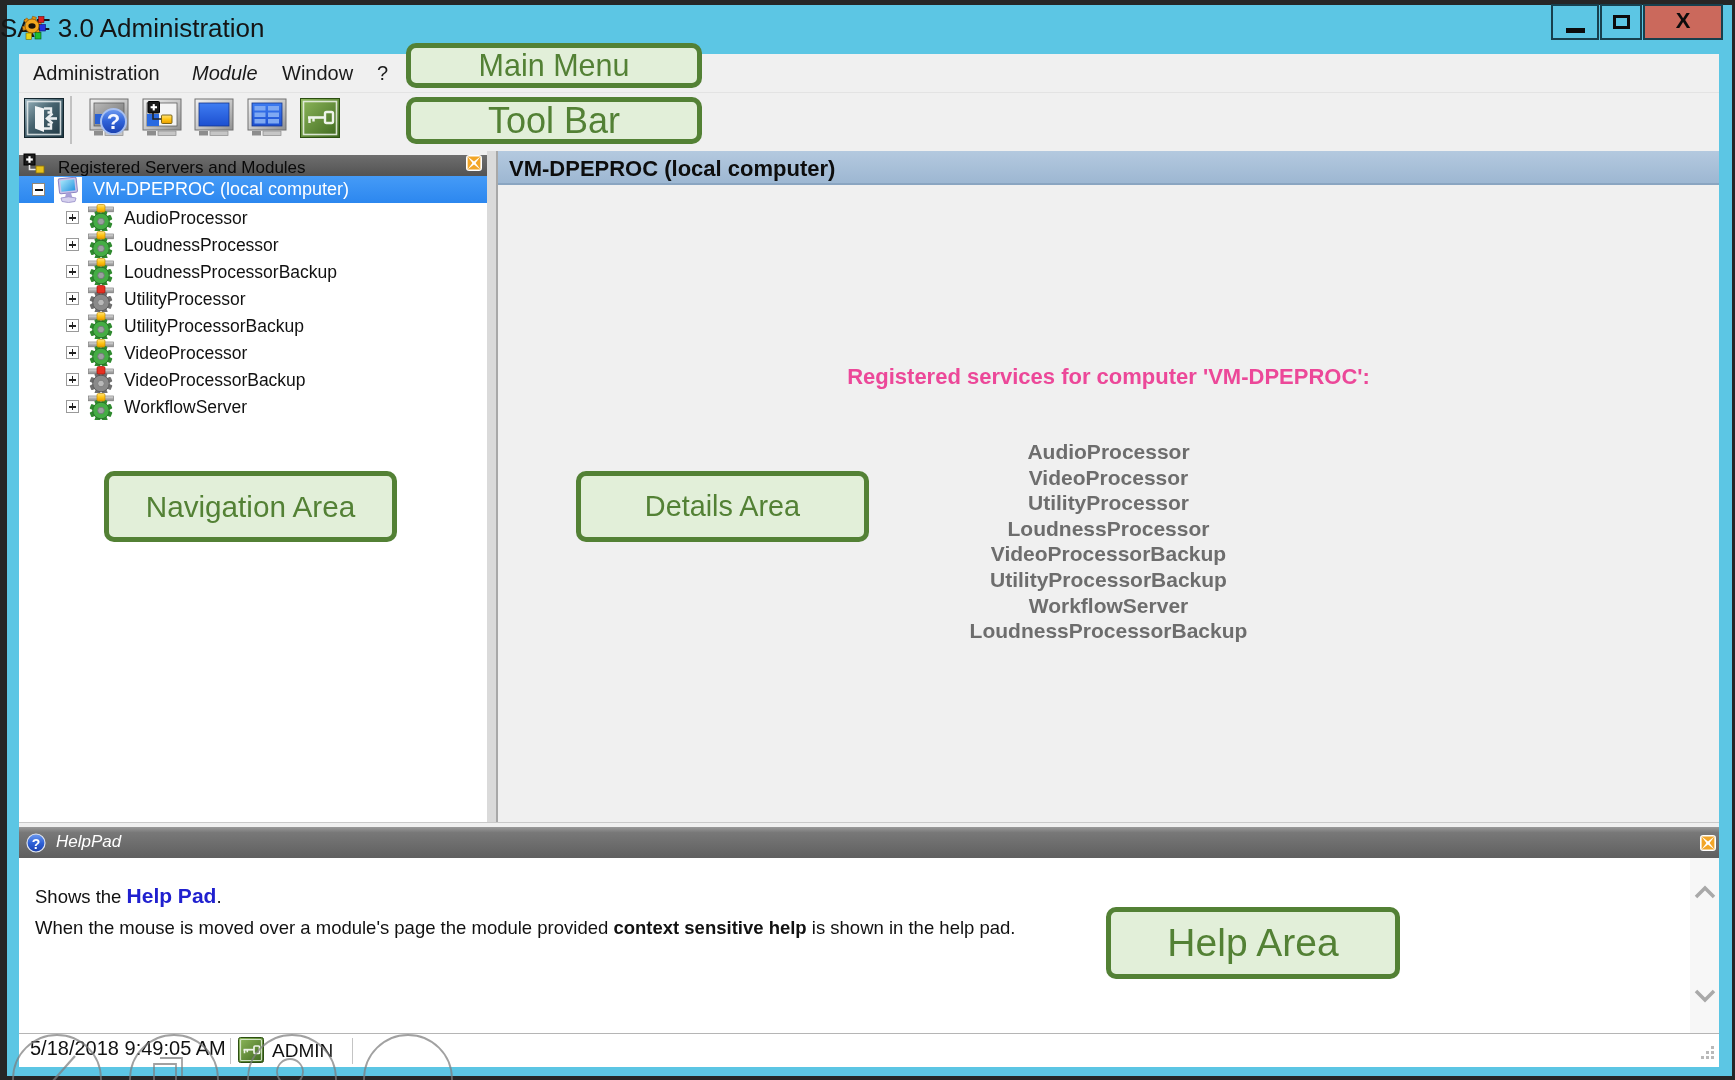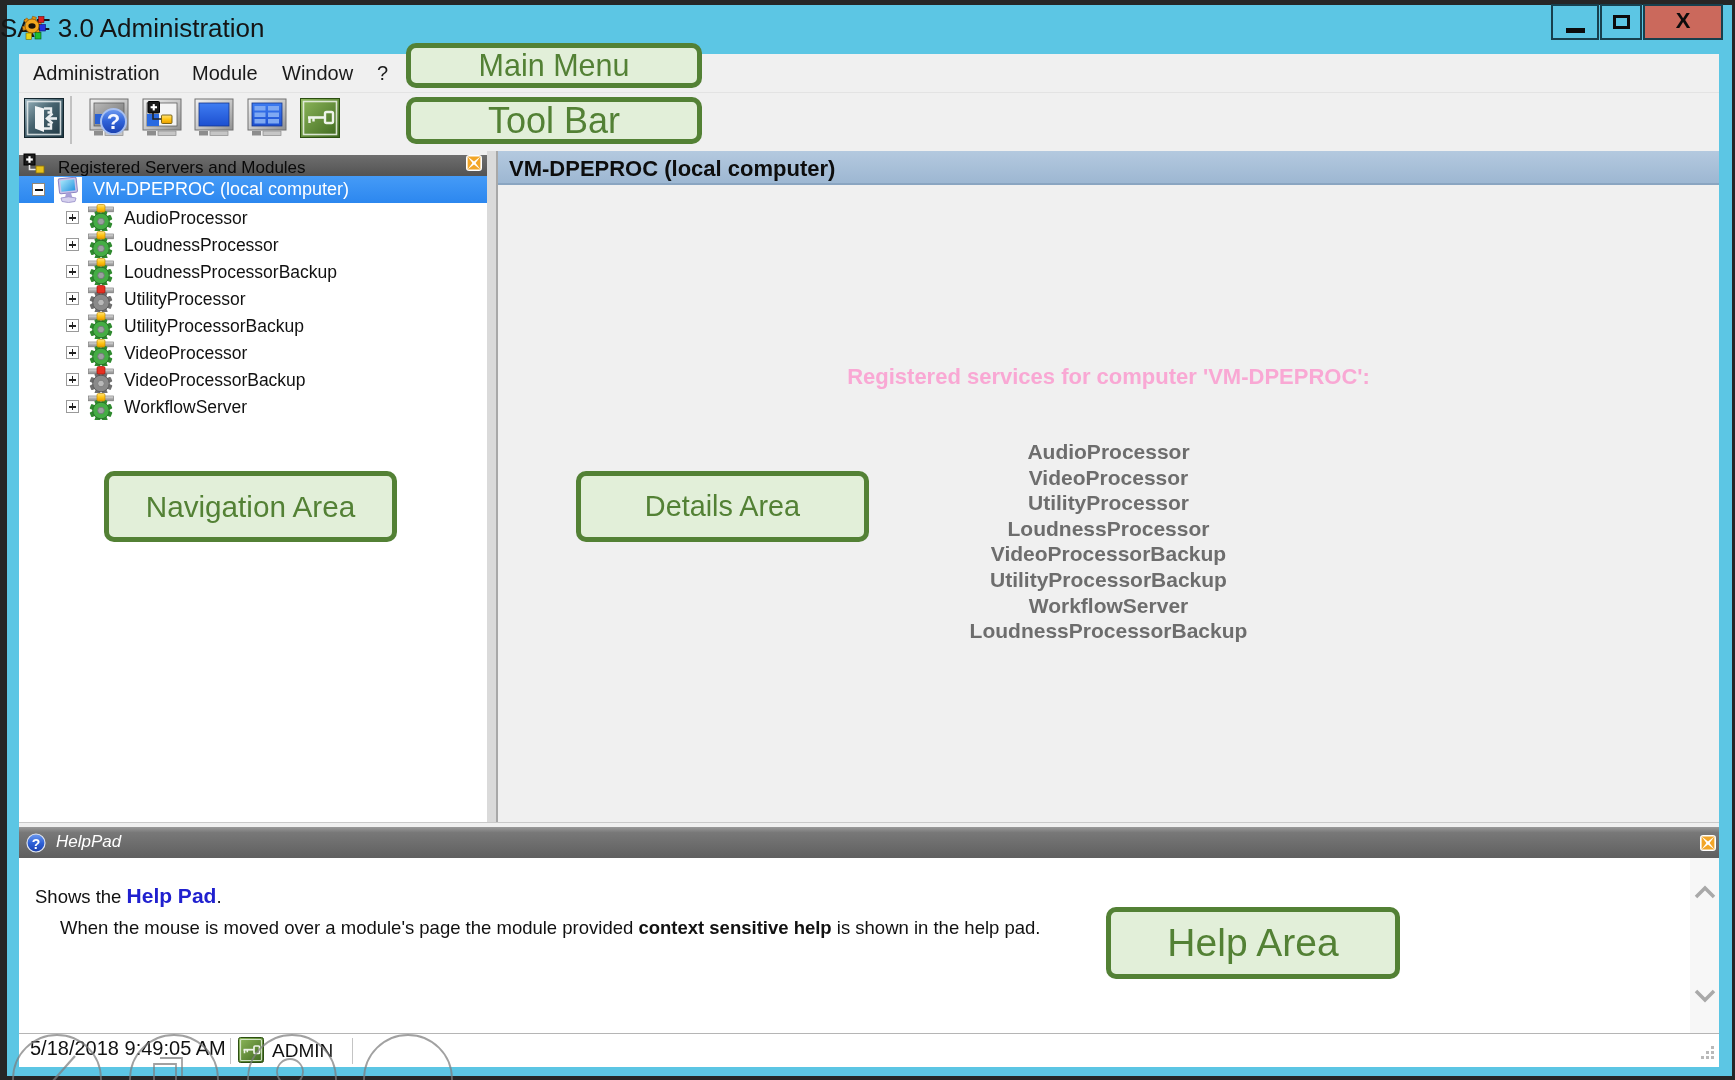--- a/index.html
+++ b/index.html
@@ -29,21 +29,21 @@
   .trow .icon { position:absolute; left:69px; top:0px; }
   .expbox { position:absolute; left:47px; top:7px; width:13px; height:13px; background:#fff; border:1px solid #9a9a9a; }
   .expbox:before { content:""; position:absolute; left:2px; top:5px; width:7px; height:1.6px; background:#222; }
   .expbox.plus:after { content:""; position:absolute; left:4.7px; top:2.3px; width:1.6px; height:7px; background:#222; }
   
   #split { position:absolute; left:487px; top:151px; width:11px; height:671px; background:#dadada; border-right:2px solid #a8a8a8; }
   
   #dethdr { position:absolute; left:498px; top:151px; width:1221px; height:34px; background:linear-gradient(#b4c9df,#9db7d2); border-bottom:2px solid #8aa5c1; }
   #dethdr .t { position:absolute; left:11px; top:5px; font-weight:bold; font-size:22px; color:#0d0d0d; }
   #detbody { position:absolute; left:498px; top:185px; width:1221px; height:637px; background:#f0f0f0; }
-  #dethead2 { position:absolute; left:498px; top:364px; width:1221px; text-align:center; font-size:22px; font-weight:bold; color:#f9a8d4; }
+  #dethead2 { position:absolute; left:498px; top:364px; width:1221px; text-align:center; font-size:22px; font-weight:bold; color:#ec4899; }
   #services { position:absolute; left:498px; top:439px; width:1221px; text-align:center; font-size:21px; font-weight:bold; color:#6d6d6d; line-height:25.6px; }
   
   #hpgap { position:absolute; left:19px; top:822px; width:1700px; height:5px; background:#f0f0f0; border-top:1px solid #c9c9c9; }
   #hphdr { position:absolute; left:19px; top:827px; width:1700px; height:31px; background:linear-gradient(#9a9a9a 0%,#787878 18%,#5f5f5f 100%); }
   #hphdr .t { position:absolute; left:37px; top:5px; font-size:17px; color:#fff;font-style:italic; }
   #hpbody { position:absolute; left:19px; top:858px; width:1700px; height:175px; background:#fff; font-size:17px; color:#111; }
   #hpscroll { position:absolute; left:1690px; top:858px; width:29px; height:175px; background:#f7f7f7; }
   
   #status { position:absolute; left:19px; top:1033px; width:1700px; height:34px; background:#fff; border-top:1px solid #b5b5b5; font-size:18px; color:#111; }
   .sep { position:absolute; top:4px; width:1px; height:26px; background:#c4c4c4; }
@@ -80,21 +80,21 @@
     <div style="position:absolute;left:13px;top:22px;width:19px;height:5px;background:#0c0c0c;"></div>
   </div>
 <div class="winbtn" style="left:1600px;width:42px;">
     <div style="position:absolute;left:11px;top:9px;width:17px;height:14px;border:3.5px solid #0c0c0c;background:transparent;"></div>
   </div>
 <div class="winbtn" style="left:1643px;width:80px;background:#cb695c;">
     <div style="position:absolute;left:0;top:2px;width:76px;text-align:center;color:#0c0c0c;font-size:22px;font-weight:bold;">X</div>
   </div>
 <div id="menubar">
   <span style="left:14px;">Administration</span>
-  <span style="left:173px;">Module</span>
+  <span style="left:173px;font-style:italic;">Module</span>
   <span style="left:263px;">Window</span>
   <span style="left:358px;">?</span>
 </div>
 <div id="toolbar"></div>
 <div class="abs" style="left:70px;top:96px;width:2px;height:48px;background:#c2c2c2;"></div>
 <svg class="abs" style="left:24px;top:98px;" width="40" height="40" viewBox="0 0 40 40">
   <rect x="0.5" y="0.5" width="39" height="39" fill="url(#gExit)" stroke="#14262e"></rect>
   <rect x="3.5" y="3.5" width="33" height="33" fill="none" stroke="#e9eef0" stroke-width="1.6" opacity="0.85"></rect>
   <path d="M11,8 L20,10.5 L20,34 L11,30.5 Z" fill="#f4f6f7"></path>
   <path d="M20,10.5 L27,10.5 L27,14.5 L23.5,14.5" fill="none" stroke="#e9eef0" stroke-width="2.4"></path>
@@ -348,21 +348,21 @@
   </div>
 <svg class="abs" style="left:26px;top:833px;z-index:4;" width="20" height="20" viewBox="0 0 20 20">
   <circle cx="10" cy="10" r="9" fill="url(#gHelpCirc)" stroke="#dfe6f2" stroke-width="1.2"></circle>
   <text x="10" y="15.5" font-size="14" font-weight="bold" fill="#fff" text-anchor="middle" font-family="Liberation Sans">?</text>
 </svg>
 <svg class="abs" style="left:1700px;top:835px;z-index:4;" width="16" height="16" viewBox="0 0 15 15">
     <use href="#xclose"></use>
   </svg>
 <div id="hpbody"></div>
 <div class="abs" style="left:35px;top:884px;font-size:18.5px;color:#111;z-index:5;">Shows the <b style="color:#2020cf;font-size:21px;">Help Pad</b>.</div>
-<div class="abs" style="left:35px;top:917px;font-size:18.5px;color:#111;z-index:5;margin-left:25px;">When the mouse is moved over a module's page the module provided <b>context sensitive help</b> is shown in the help pad.</div>
+<div class="abs" style="left:35px;top:917px;font-size:18.5px;color:#111;z-index:5;">When the mouse is moved over a module's page the module provided <b>context sensitive help</b> is shown in the help pad.</div>
 <div id="hpscroll"></div>
 <svg class="abs" style="left:1694px;top:884px;z-index:6;" width="22" height="16" viewBox="0 0 22 16">
     <polyline points="2,13 11,4 20,13" fill="none" stroke="#a9a9a9" stroke-width="3.5"></polyline>
   </svg>
 <svg class="abs" style="left:1694px;top:988px;z-index:6;" width="22" height="16" viewBox="0 0 22 16">
     <polyline points="2,3 11,12 20,3" fill="none" stroke="#a9a9a9" stroke-width="3.5"></polyline>
   </svg>
 <div id="status">
   <span class="abs" style="left:11px;top:3px;font-size:20px;">5/18/2018 9:49:05 AM</span>
   <span class="sep" style="left:211px;"></span>

